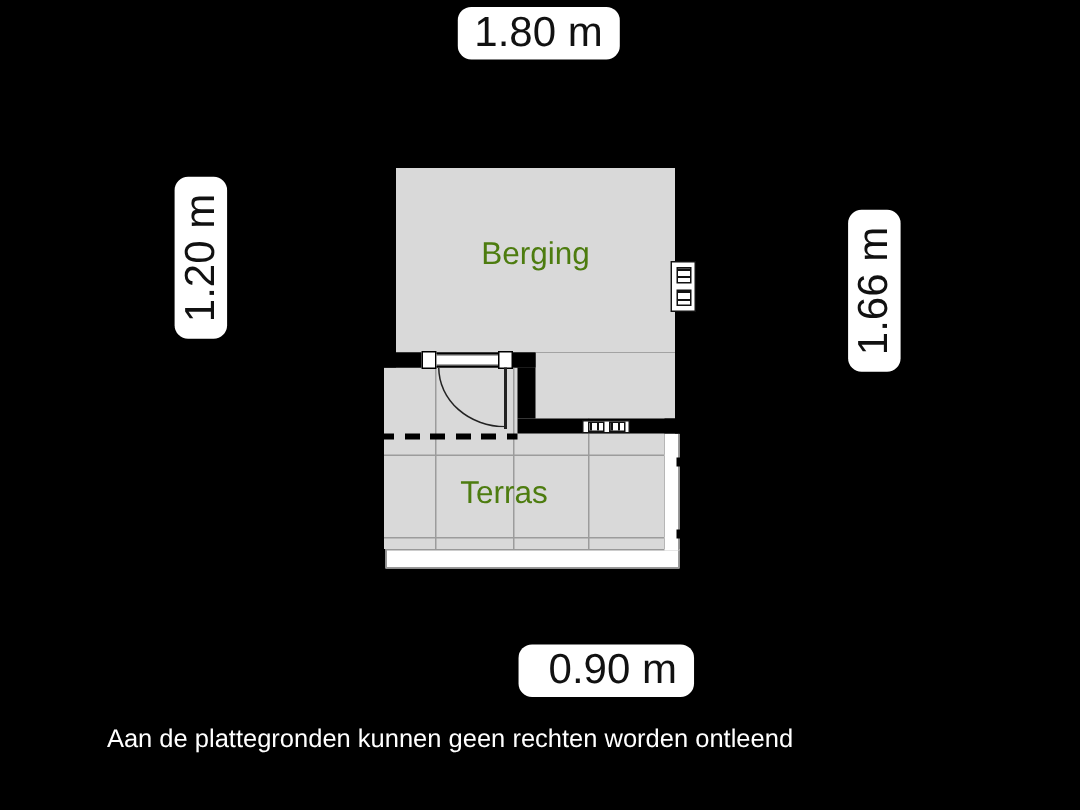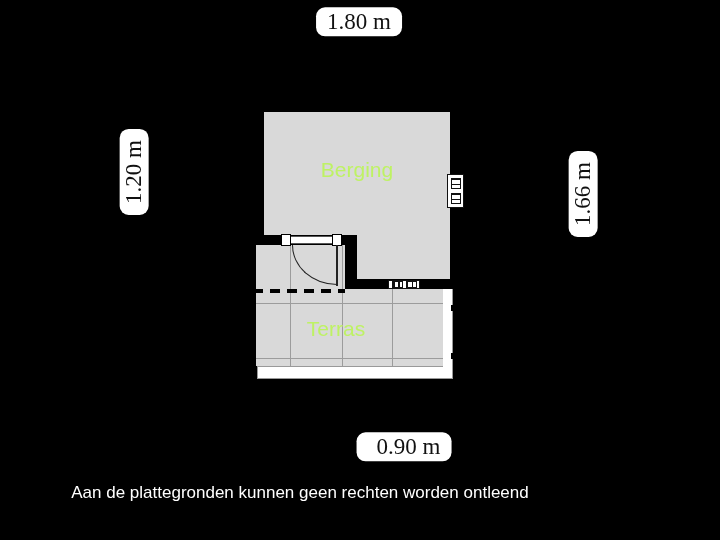--- a/index.html
+++ b/index.html
@@ -9,24 +9,24 @@
   .wall{position:absolute;background:var(--ink,#000);}
   .floor{position:absolute;background:var(--floor,#d9d9d9);}
   .tileline{position:absolute;background:var(--tile-line,#9c9c9c);}
   .dimline{position:absolute;background:var(--ink,#000);}
   .ah{position:absolute;width:0;height:0;}
   .ah-left {border-top:7px solid transparent;border-bottom:7px solid transparent;border-right:15px solid var(--ink,#000);}
   .ah-right{border-top:7px solid transparent;border-bottom:7px solid transparent;border-left:15px solid var(--ink,#000);}
   .ah-up   {border-left:7px solid transparent;border-right:7px solid transparent;border-bottom:15px solid var(--ink,#000);}
   .ah-down {border-left:7px solid transparent;border-right:7px solid transparent;border-top:15px solid var(--ink,#000);}
   .dimlabel{position:absolute;background:var(--label-bg,#fff);color:var(--label-text,#111);
-            font-size:23px;line-height:1.1;border-radius:9px;padding:2px 11px;
-            transform:translate(-50%,-50%);white-space:nowrap;font-family:Liberation Serif, serif;}
+            font-size:28px;line-height:1.1;border-radius:9px;padding:2px 11px;
+            transform:translate(-50%,-50%);white-space:nowrap;}
   .dimlabel.vert{writing-mode:vertical-rl;transform:translate(-50%,-50%) rotate(180deg);padding:11px 2px;}
-  .roomlabel{position:absolute;color:#bef264;font-size:21px;transform:translate(-50%,-50%);white-space:nowrap;}
+  .roomlabel{position:absolute;color:#4d7c0f;font-size:21px;transform:translate(-50%,-50%);white-space:nowrap;}
   .post{position:absolute;background:#fff;border:1px solid var(--ink,#000);box-sizing:border-box;}
   .grille{position:absolute;background:#fff;border:1px solid #111;box-sizing:border-box;}
   .slat-h{position:absolute;border:1px solid #111;box-sizing:border-box;
           background:repeating-linear-gradient(to bottom,#111 0 1.5px,#fff 1.5px 5px);}
   .slat-v{position:absolute;border:1px solid #111;box-sizing:border-box;
           background:repeating-linear-gradient(to right,#111 0 1.5px,#fff 1.5px 5px);}
   .footer-text{position:absolute;left:0;width:600px;text-align:center;
                color:var(--footer-text,#fff);font-size:17px;}
 </style>
 </head>

